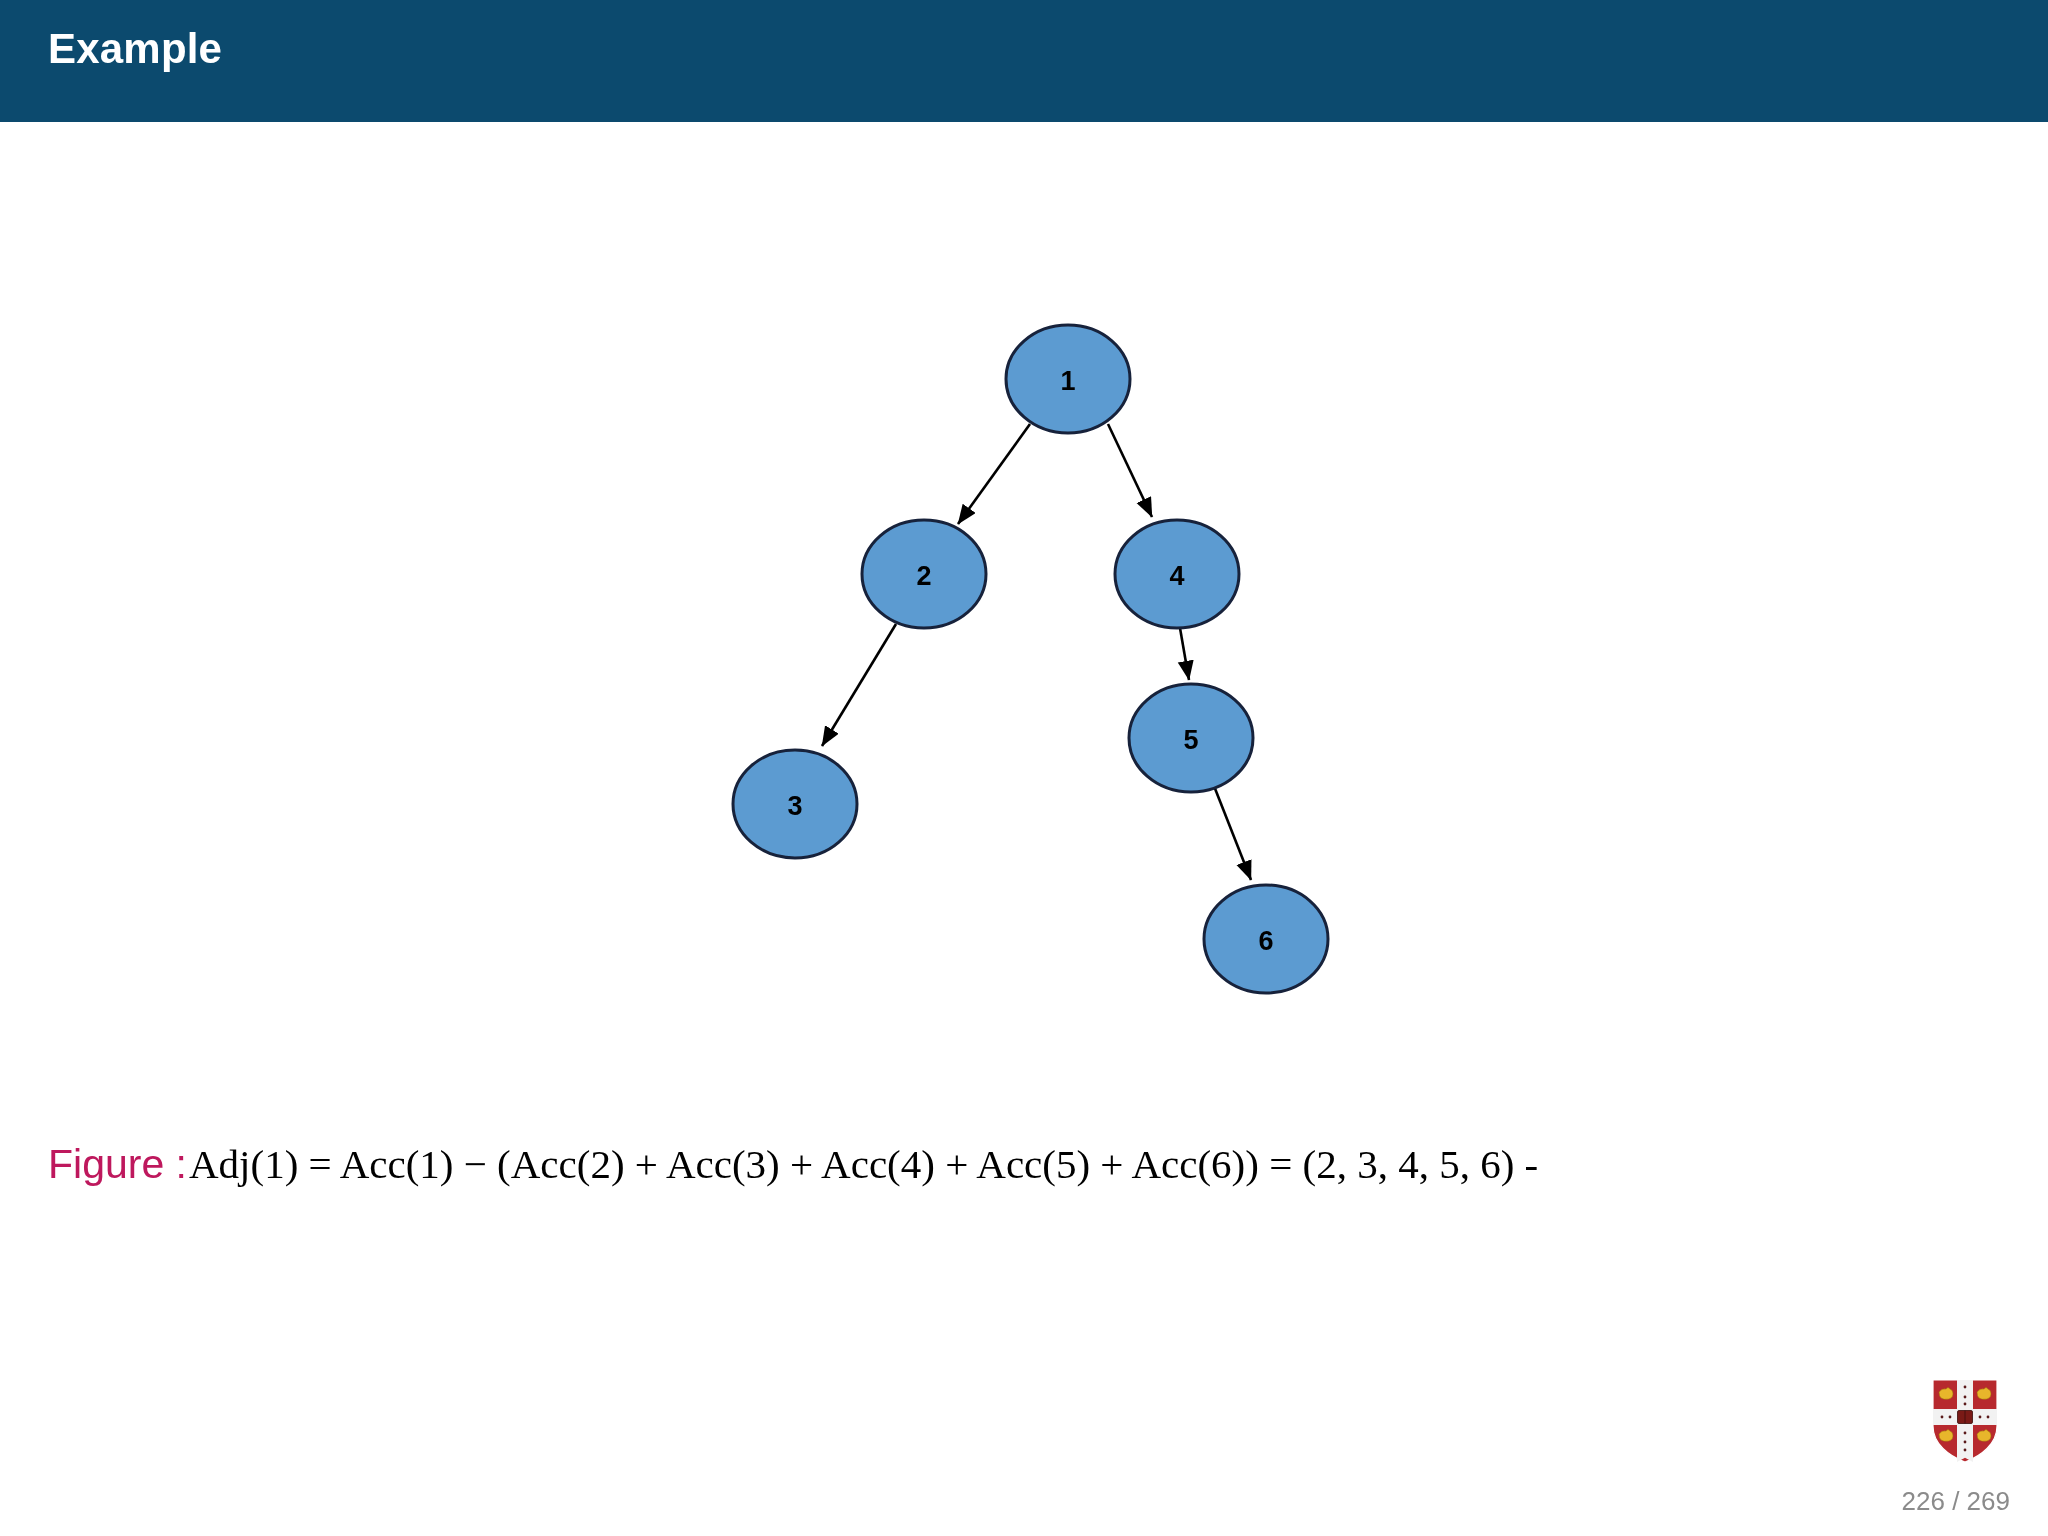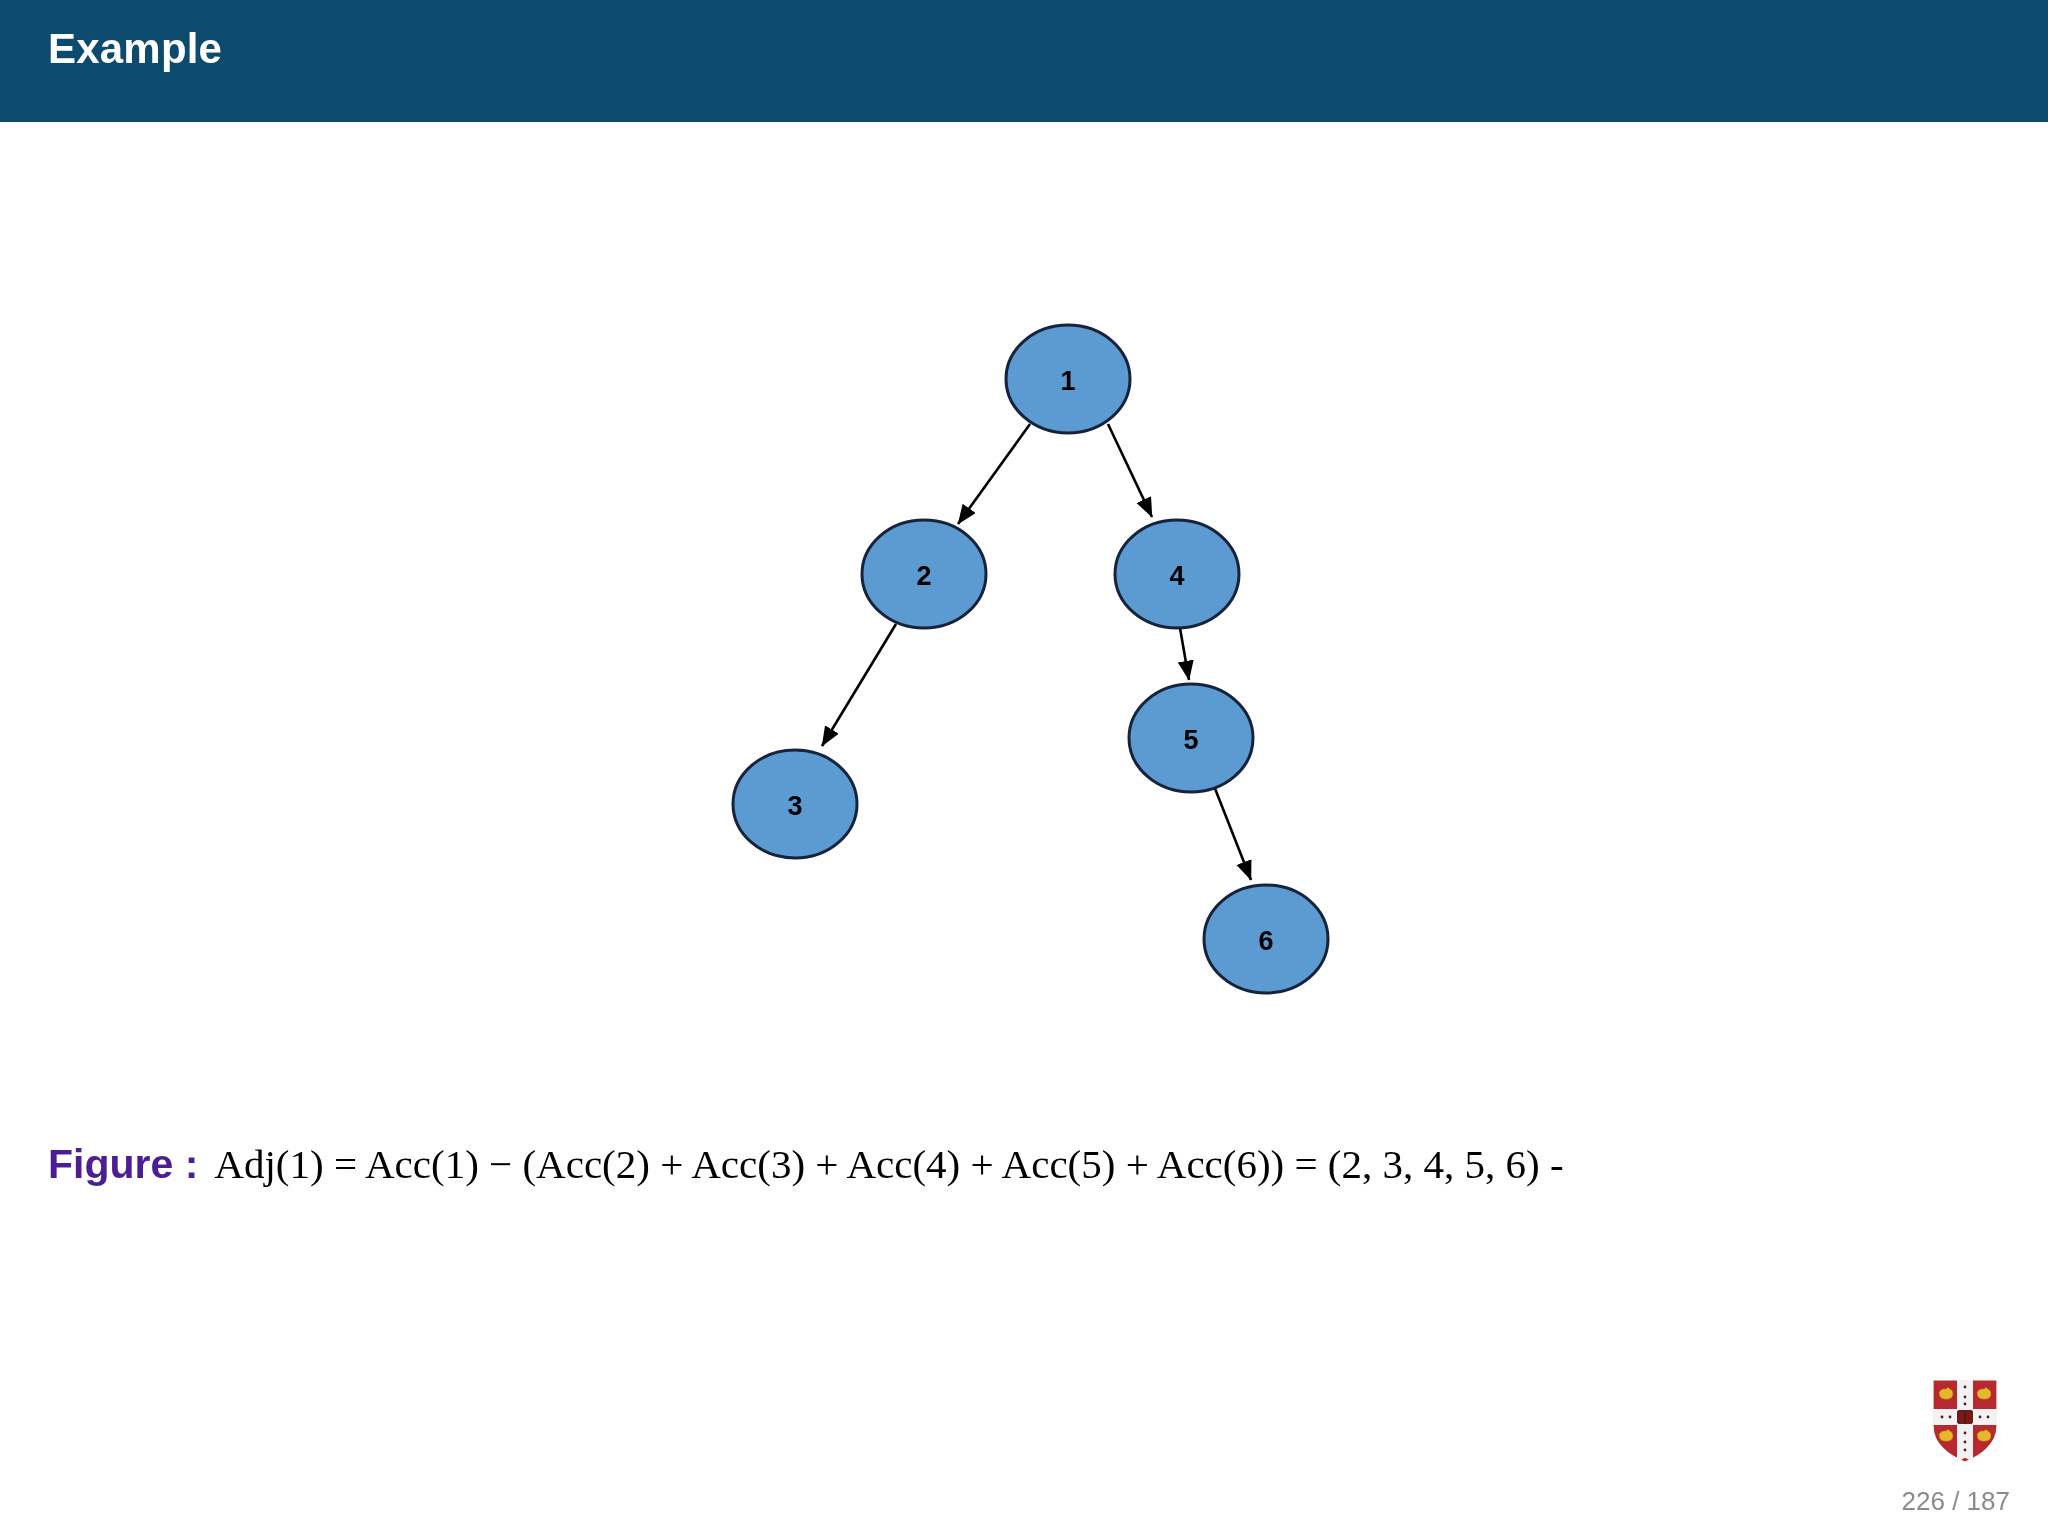--- a/index.html
+++ b/index.html
@@ -82,23 +82,23 @@
   .caption {
     position: absolute;
     left: 48px;
     top: 1015px;
     width: 1950px;
     font-size: 41px;
     line-height: 1.35;
     color: #000000;
   }
   .caption-label {
-    color: #4c1d95;
-    font-weight: bold;
-    margin-right: 16px;
+    color: #be185d;
+    font-weight: normal;
+    margin-right: 2px;
   }
   .mathrm {
     font-family: Liberation Serif, serif;
     font-style: normal;
     font-size: 41px;
   }
 
   
   .crest {
     position: absolute;
@@ -200,13 +200,13 @@
   <line x1="36" y1="32.5" x2="36" y2="45.5" stroke="#3a0c0a" stroke-width="0.8"></line>
 
   <g fill="#E8B62B" stroke="#9a7209" stroke-width="0.5">
     <path d="M10,14 q3,-4 7,-3 q2,-3 4,0 q3,1 3,5 q0,4 -4,5 q-5,1 -8,-1 q-2,-2 -2,-6 Z"></path>
     <path d="M48,14 q3,-4 7,-3 q2,-3 4,0 q3,1 3,5 q0,4 -4,5 q-5,1 -8,-1 q-2,-2 -2,-6 Z"></path>
     <path d="M10,56 q3,-4 7,-3 q2,-3 4,0 q3,1 3,5 q0,4 -4,5 q-5,1 -8,-1 q-2,-2 -2,-6 Z"></path>
     <path d="M48,56 q3,-4 7,-3 q2,-3 4,0 q3,1 3,5 q0,4 -4,5 q-5,1 -8,-1 q-2,-2 -2,-6 Z"></path>
   </g>
 </svg>
 
-<div class="page-number">226 / 187</div>
+<div class="page-number">226 / 269</div>
 
 </body></html>

